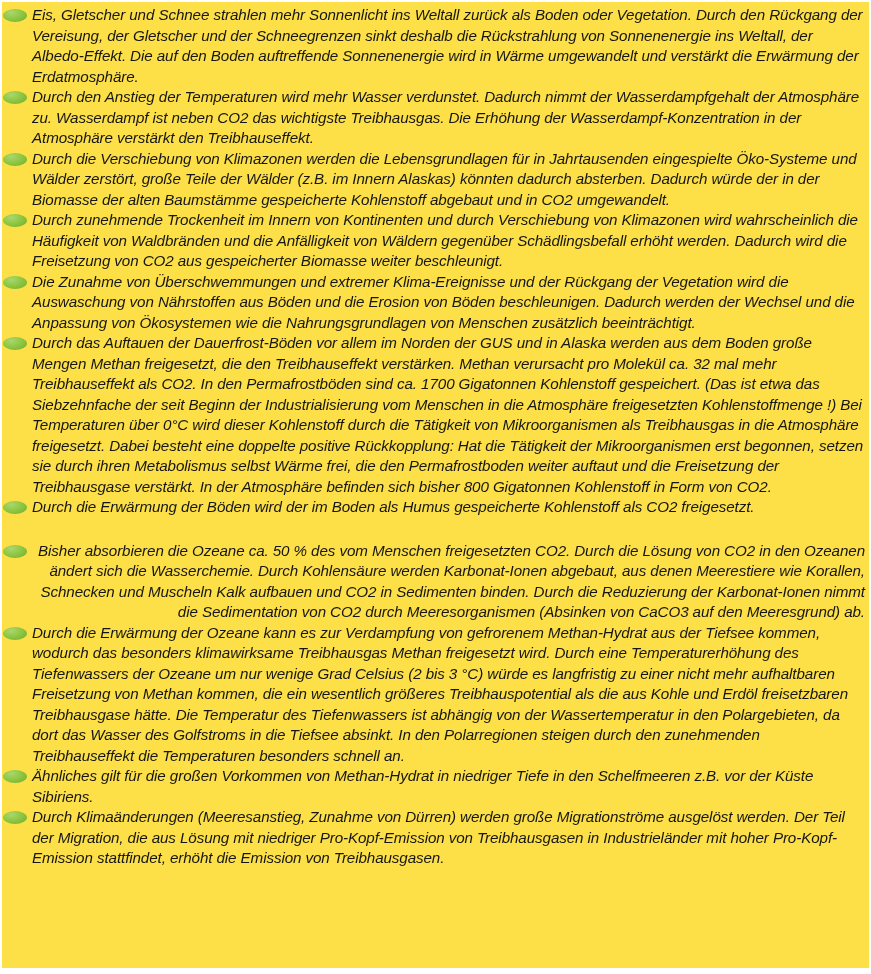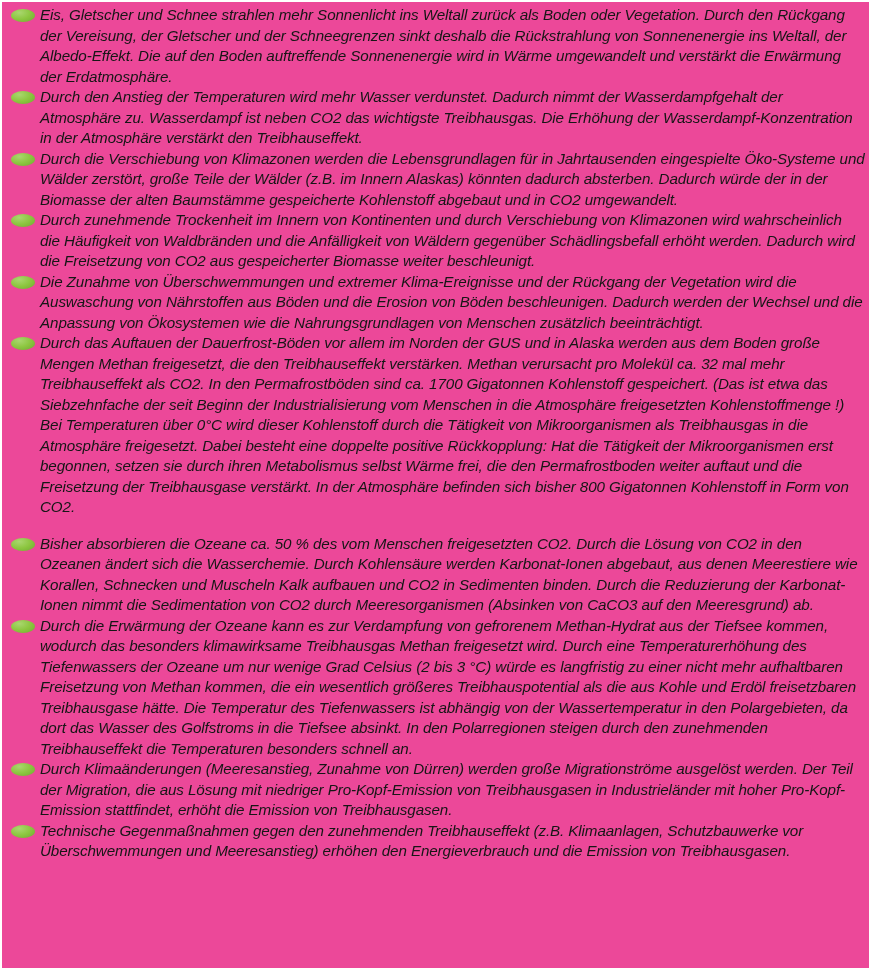--- a/index.html
+++ b/index.html
@@ -6,42 +6,43 @@
     margin: 0;
     padding: 0;
     width: 871px;
     height: 974px;
     background: #ffffff;
     overflow: hidden;
   }
   .page {
     position: absolute;
     inset: 2px 2px 6px 2px;
-    background: #ec4899;
+    background: #fde047;
     overflow: hidden;
     box-sizing: border-box;
-    padding: 3px 4px 0 8px;
+    padding: 3px 4px 0 0;
   }
   .bullet-list {
     list-style: none;
     margin: 0;
     padding: 0;
     font-family: "Liberation Sans", sans-serif;
     font-style: italic;
     font-size: 15.2px;
     line-height: 20.5px;
     color: #161616;
     letter-spacing: -0.1px;
   }
   .bullet-item {
     display: flex;
     align-items: flex-start;
   }
   .bullet-item.gap {
-    margin-top: 16px;
+    margin-top: 23px;
+    text-align: right;
   }
   .bullet {
     flex: 0 0 24px;
     height: 13px;
     margin: 4px 5px 0 1px;
     border-radius: 50%;
     background: radial-gradient(ellipse at 35% 28%, #aad66f 0%, #8cc63f 50%, #6fa933 100%);
   }
   .text {
     flex: 1;
@@ -78,36 +79,40 @@
       <span class="bullet"></span>
       <span class="text">Die Zunahme von Überschwemmungen und extremer Klima-Ereignisse und der Rückgang der Vegetation wird die Auswaschung von Nährstoffen aus Böden und die Erosion von Böden beschleunigen. Dadurch werden der Wechsel und die Anpassung von Ökosystemen wie die Nahrungsgrundlagen von Menschen zusätzlich beeinträchtigt.</span>
     </li>
 
     <li class="bullet-item">
       <span class="bullet"></span>
       <span class="text">Durch das Auftauen der Dauerfrost-Böden vor allem im Norden der GUS und in Alaska werden aus dem Boden große Mengen Methan freigesetzt, die den Treibhauseffekt verstärken. Methan verursacht pro Molekül ca. 32 mal mehr Treibhauseffekt als CO2. In den Permafrostböden sind ca. 1700 Gigatonnen Kohlenstoff gespeichert. (Das ist etwa das Siebzehnfache der seit Beginn der Industrialisierung vom Menschen in die Atmosphäre freigesetzten Kohlenstoffmenge !) Bei Temperaturen über 0°C wird dieser Kohlenstoff durch die Tätigkeit von Mikroorganismen als Treibhausgas in die Atmosphäre freigesetzt. Dabei besteht eine doppelte positive Rückkopplung: Hat die Tätigkeit der Mikroorganismen erst begonnen, setzen sie durch ihren Metabolismus selbst Wärme frei, die den Permafrostboden weiter auftaut und die Freisetzung der Treibhausgase verstärkt. In der Atmosphäre befinden sich bisher 800 Gigatonnen Kohlenstoff in Form von CO2.</span>
     </li>
 
 
+    <li class="bullet-item">
+      <span class="bullet"></span>
+      <span class="text">Durch die Erwärmung der Böden wird der im Boden als Humus gespeicherte Kohlenstoff als CO2 freigesetzt.</span>
+    </li>
 
     <li class="bullet-item gap">
       <span class="bullet"></span>
       <span class="text">Bisher absorbieren die Ozeane ca. 50 % des vom Menschen freigesetzten CO2. Durch die Lösung von CO2 in den Ozeanen ändert sich die Wasserchemie. Durch Kohlensäure werden Karbonat-Ionen abgebaut, aus denen Meerestiere wie Korallen, Schnecken und Muscheln Kalk aufbauen und CO2 in Sedimenten binden. Durch die Reduzierung der Karbonat-Ionen nimmt die Sedimentation von CO2 durch Meeresorganismen (Absinken von CaCO3 auf den Meeresgrund) ab.</span>
     </li>
 
     <li class="bullet-item">
       <span class="bullet"></span>
       <span class="text">Durch die Erwärmung der Ozeane kann es zur Verdampfung von gefrorenem Methan-Hydrat aus der Tiefsee kommen, wodurch das besonders klimawirksame Treibhausgas Methan freigesetzt wird. Durch eine Temperaturerhöhung des Tiefenwassers der Ozeane um nur wenige Grad Celsius (2 bis 3 °C) würde es langfristig zu einer nicht mehr aufhaltbaren Freisetzung von Methan kommen, die ein wesentlich größeres Treibhauspotential als die aus Kohle und Erdöl freisetzbaren Treibhausgase hätte. Die Temperatur des Tiefenwassers ist abhängig von der Wassertemperatur in den Polargebieten, da dort das Wasser des Golfstroms in die Tiefsee absinkt. In den Polarregionen steigen durch den zunehmenden Treibhauseffekt die Temperaturen besonders schnell an.</span>
     </li>
 
+    <li class="bullet-item">
+      <span class="bullet"></span>
+      <span class="text">Ähnliches gilt für die großen Vorkommen von Methan-Hydrat in niedriger Tiefe in den Schelfmeeren z.B. vor der Küste Sibiriens.</span>
+    </li>
 
     <li class="bullet-item">
       <span class="bullet"></span>
       <span class="text">Durch Klimaänderungen (Meeresanstieg, Zunahme von Dürren) werden große Migrationströme ausgelöst werden. Der Teil der Migration, die aus Lösung mit niedriger Pro-Kopf-Emission von Treibhausgasen in Industrieländer mit hoher Pro-Kopf-Emission stattfindet, erhöht die Emission von Treibhausgasen.</span>
     </li>
 
-    <li class="bullet-item">
-      <span class="bullet"></span>
-      <span class="text">Technische Gegenmaßnahmen gegen den zunehmenden Treibhauseffekt (z.B. Klimaanlagen, Schutzbauwerke vor Überschwemmungen und Meeresanstieg) erhöhen den Energieverbrauch und die Emission von Treibhausgasen.</span>
-    </li>
 
   </ul>
 </div>
 
 </body></html>

